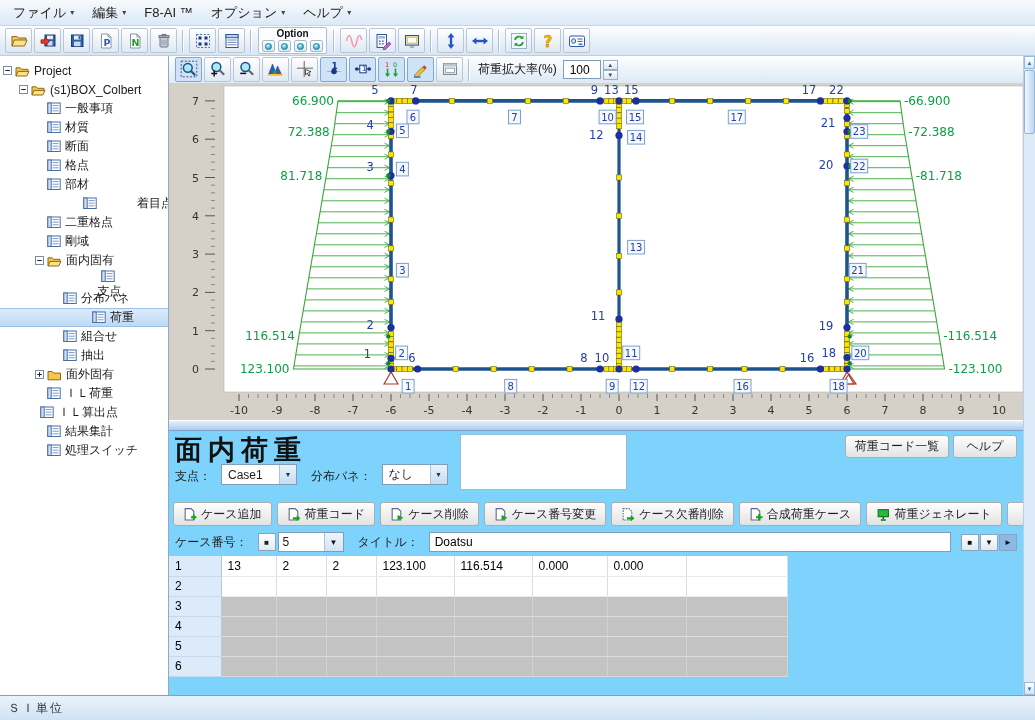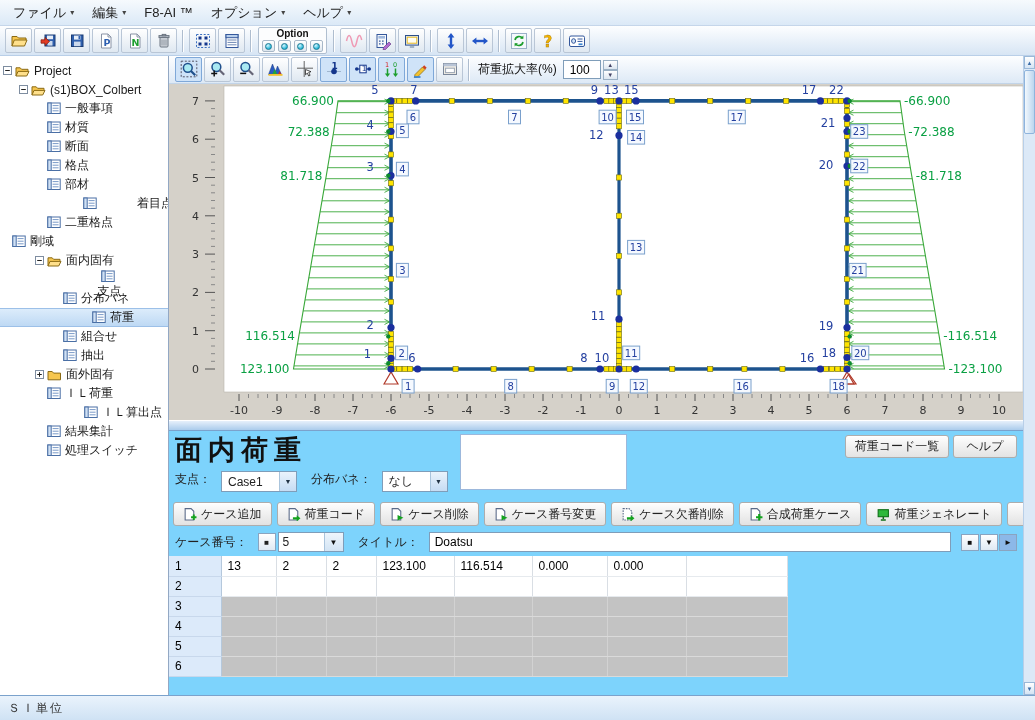--- a/index.html
+++ b/index.html
@@ -37,21 +37,21 @@
 .canvas svg{display:block}
 svg text{font-family:"DejaVu Sans",sans-serif}
 .splitter{position:absolute;left:0;top:364px;width:100%;height:11px;background:linear-gradient(#e6f0fb,#abccec);border-top:1px solid #fff;border-bottom:1px solid #7ba2cc}
 
 .panel{position:absolute;left:0;top:375px;width:854px;height:264px;background:#7dd3fc;overflow:hidden}
 .p-title{position:absolute;left:6px;top:1px;font-size:27px;font-weight:bold;color:#111;letter-spacing:6px}
 .note-box{position:absolute;left:291px;top:3px;width:167px;height:56px;background:#fff;border:1px solid #9cb8dc}
 .btn{position:absolute;top:4px;height:23px;background:linear-gradient(#fefefe,#e3e3e3);border:1px solid #adadad;border-radius:3px;font-size:12px;color:#222;font-family:"Liberation Sans",sans-serif;box-shadow:inset 0 1px #fff;display:flex;align-items:center;justify-content:center}
 .btn.code-list{right:74px;width:104px}
 .btn.help{right:6px;width:64px}
-.combo-row{position:absolute;left:6px;top:40px;height:22px;display:flex;align-items:flex-start;font-size:12px;color:#222}
+.combo-row{position:absolute;left:6px;top:32px;height:22px;display:flex;align-items:flex-end;font-size:12px;color:#222}
 .lb{margin-right:10px}
 .combo{position:relative;height:21px;background:#fff;border:1px solid #7f9db9;font-size:12px;display:flex;align-items:center;padding:0 22px 0 6px;margin-right:14px}
 .combo .dropbtn{position:absolute;right:0;top:0;bottom:0;width:17px;background:linear-gradient(#eaf3fc,#c6dcf3);border-left:1px solid #aac4dc;display:flex;align-items:center;justify-content:center;font-size:7px;color:#234}
 .case-btn-row{position:absolute;left:4px;top:70px;height:26px;display:flex;align-items:center;gap:5px}
 .case-btn{height:24px;background:linear-gradient(#fefefe,#e2e2e2);border:1px solid #adadad;border-radius:3px;font-size:12px;color:#222;display:flex;align-items:center;gap:4px;padding:0 9px;box-shadow:inset 0 1px #fff;white-space:nowrap}
 .case-row{position:absolute;left:6px;top:100px;height:22px;display:flex;align-items:center;font-size:12px;color:#222;width:842px}
 .sq-btn{width:18px;height:18px;border:1px solid #8aa4c0;background:linear-gradient(#fff,#dfe9f3);display:inline-flex;align-items:center;justify-content:center;font-size:8px;margin-right:2px}
 .num-combo{width:66px;height:20px;border:1px solid #7f9db9;display:inline-flex;margin-right:12px}
 .num-combo .val{flex:1;background:#fff;padding:2px 4px;font-size:12px}
 .num-combo .drop2{width:19px;background:linear-gradient(#eef5fc,#d3e4f4);border-left:1px solid #aac4dc;display:flex;align-items:center;justify-content:center;font-size:8px;color:#111}
@@ -325,21 +325,21 @@
         <span class="xp"></span>
         <span class="ti">
           <svg width="14" height="13" viewBox="0 0 14 13">
             <rect x="0.8" y="1" width="12.4" height="10.5" fill="#fff" stroke="#4a6fa5"></rect>
             <rect x="0.8" y="1" width="3.4" height="10.5" fill="#cfe0f4" stroke="#4a6fa5"></rect>
             <path d="M5.6 3.6h6M5.6 6.2h6M5.6 8.8h6" stroke="#7a9ac8"></path>
           </svg>
         </span>
         <span>二重格点</span>
       </div>
-      <div class="tree-row" style=" align-items: center;">
+      <div class="tree-row" style="padding-left: 35px; align-items: center;">
         <span class="xp"></span>
         <span class="ti">
           <svg width="14" height="13" viewBox="0 0 14 13">
             <rect x="0.8" y="1" width="12.4" height="10.5" fill="#fff" stroke="#4a6fa5"></rect>
             <rect x="0.8" y="1" width="3.4" height="10.5" fill="#cfe0f4" stroke="#4a6fa5"></rect>
             <path d="M5.6 3.6h6M5.6 6.2h6M5.6 8.8h6" stroke="#7a9ac8"></path>
           </svg>
         </span>
         <span>剛域</span>
       </div>
@@ -432,21 +432,21 @@
         <span class="xp"></span>
         <span class="ti">
           <svg width="14" height="13" viewBox="0 0 14 13">
             <rect x="0.8" y="1" width="12.4" height="10.5" fill="#fff" stroke="#4a6fa5"></rect>
             <rect x="0.8" y="1" width="3.4" height="10.5" fill="#cfe0f4" stroke="#4a6fa5"></rect>
             <path d="M5.6 3.6h6M5.6 6.2h6M5.6 8.8h6" stroke="#7a9ac8"></path>
           </svg>
         </span>
         <span>ＩＬ荷重</span>
       </div>
-      <div class="tree-row" style="padding-left: 28px; margin-left: 44px;">
+      <div class="tree-row" style="padding-left: 28px;">
         <span class="xp"></span>
         <span class="ti">
           <svg width="14" height="13" viewBox="0 0 14 13">
             <rect x="0.8" y="1" width="12.4" height="10.5" fill="#fff" stroke="#4a6fa5"></rect>
             <rect x="0.8" y="1" width="3.4" height="10.5" fill="#cfe0f4" stroke="#4a6fa5"></rect>
             <path d="M5.6 3.6h6M5.6 6.2h6M5.6 8.8h6" stroke="#7a9ac8"></path>
           </svg>
         </span>
         <span>ＩＬ算出点</span>
       </div>

